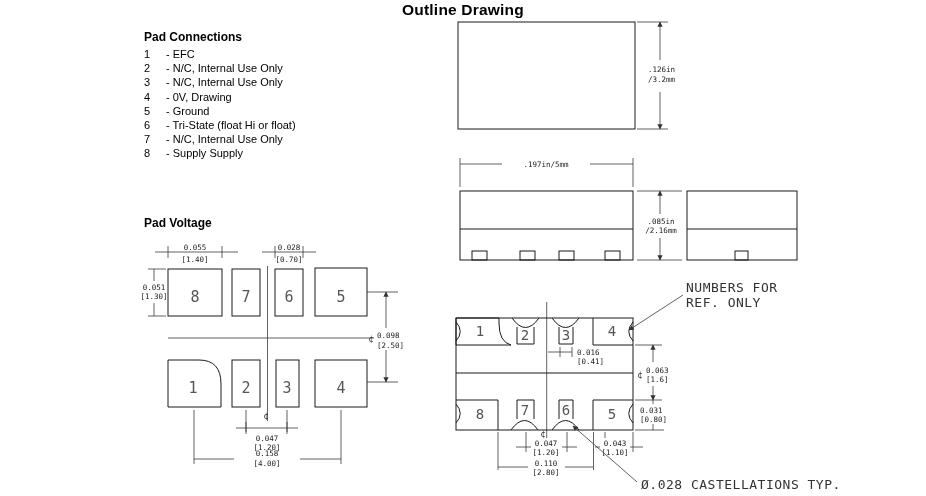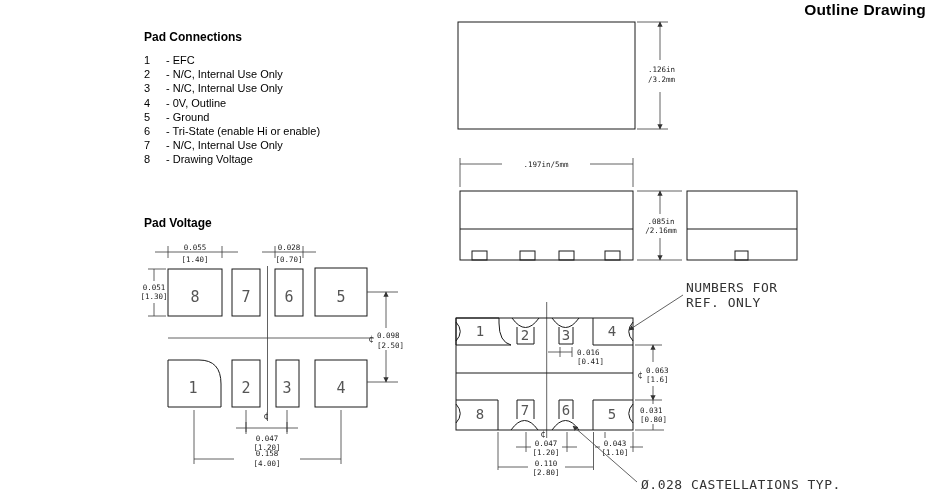--- a/index.html
+++ b/index.html
@@ -17,55 +17,55 @@
   .cad{font-size:13px;fill:#333;letter-spacing:.5px}
   .padnum{font-size:14px;fill:#555}
   .cl{font-size:9px;fill:#333}
   .wbg{fill:#fff;stroke:none}
 </style>
 </head>
 <body>
 
 <div id="canvas">
 
-  <div class="abs h1" style="left:0;top:1px;width:926px;text-align:right">Outline Drawing</div>
+  <div class="abs h1" style="left:0;top:1px;width:926px;text-align:center">Outline Drawing</div>
 
   <div class="abs" style="left:144px;top:30px;width:280px">
-    <div class="h2" style="margin-bottom:9px">Pad Connections</div>
+    <div class="h2" style="margin-bottom:3px">Pad Connections</div>
     <div class="pc-row">
       <span class="pc-num">1</span>
       <span>- EFC</span>
       </div>
     <div class="pc-row">
       <span class="pc-num">2</span>
       <span>- N/C, Internal Use Only</span>
       </div>
     <div class="pc-row">
       <span class="pc-num">3</span>
       <span>- N/C, Internal Use Only</span>
       </div>
     <div class="pc-row">
       <span class="pc-num">4</span>
-      <span>- 0V, Outline</span>
+      <span>- 0V, Drawing</span>
       </div>
     <div class="pc-row">
       <span class="pc-num">5</span>
       <span>- Ground</span>
       </div>
     <div class="pc-row">
       <span class="pc-num">6</span>
-      <span>- Tri-State (enable Hi or enable)</span>
+      <span>- Tri-State (float Hi or float)</span>
       </div>
     <div class="pc-row">
       <span class="pc-num">7</span>
       <span>- N/C, Internal Use Only</span>
       </div>
     <div class="pc-row">
       <span class="pc-num">8</span>
-      <span>- Drawing Voltage</span>
+      <span>- Supply Supply</span>
       </div>
   </div>
 
   <div class="abs h2" style="left:144px;top:216px">Pad Voltage</div>
 
   <svg class="abs" style="left:0;top:0" width="926" height="496" viewBox="0 0 926 496">
     <defs>
       <marker id="arr" viewBox="0 0 10 10" refX="9" refY="5" markerWidth="6.5" markerHeight="6.5" orient="auto-start-reverse">
           <path d="M0,0 L10,5 L0,10 z" fill="#333"></path>
         </marker>

